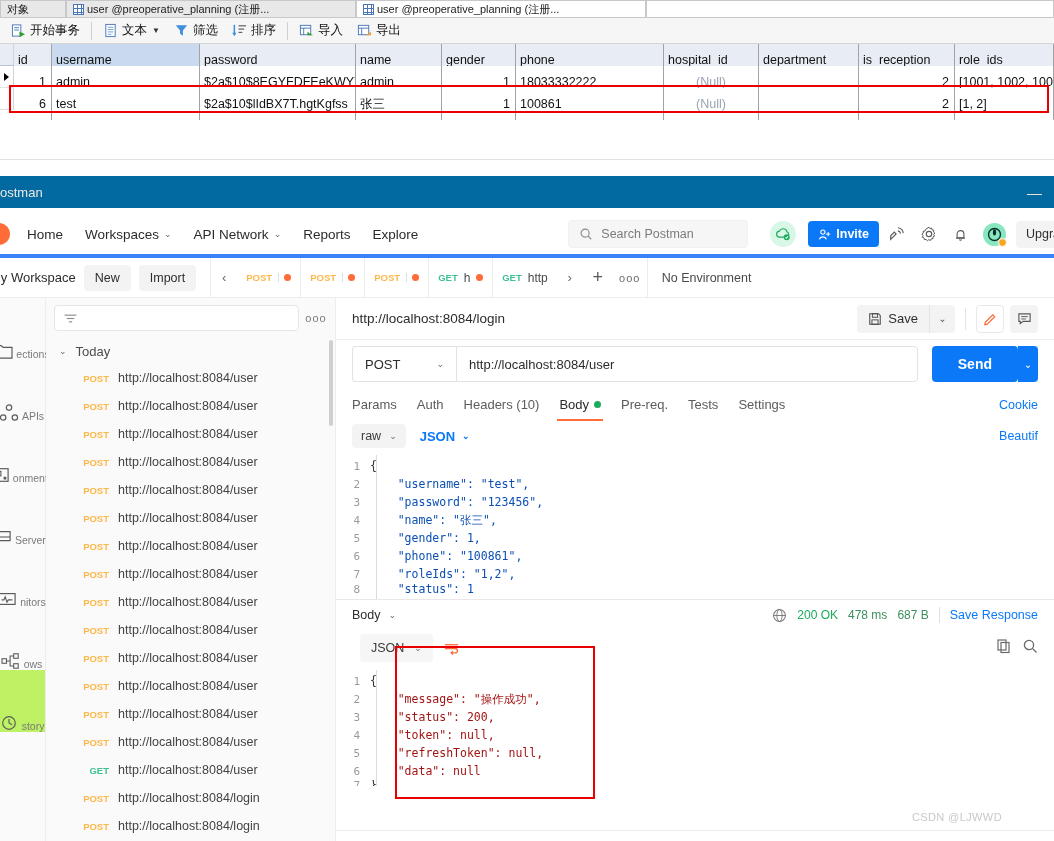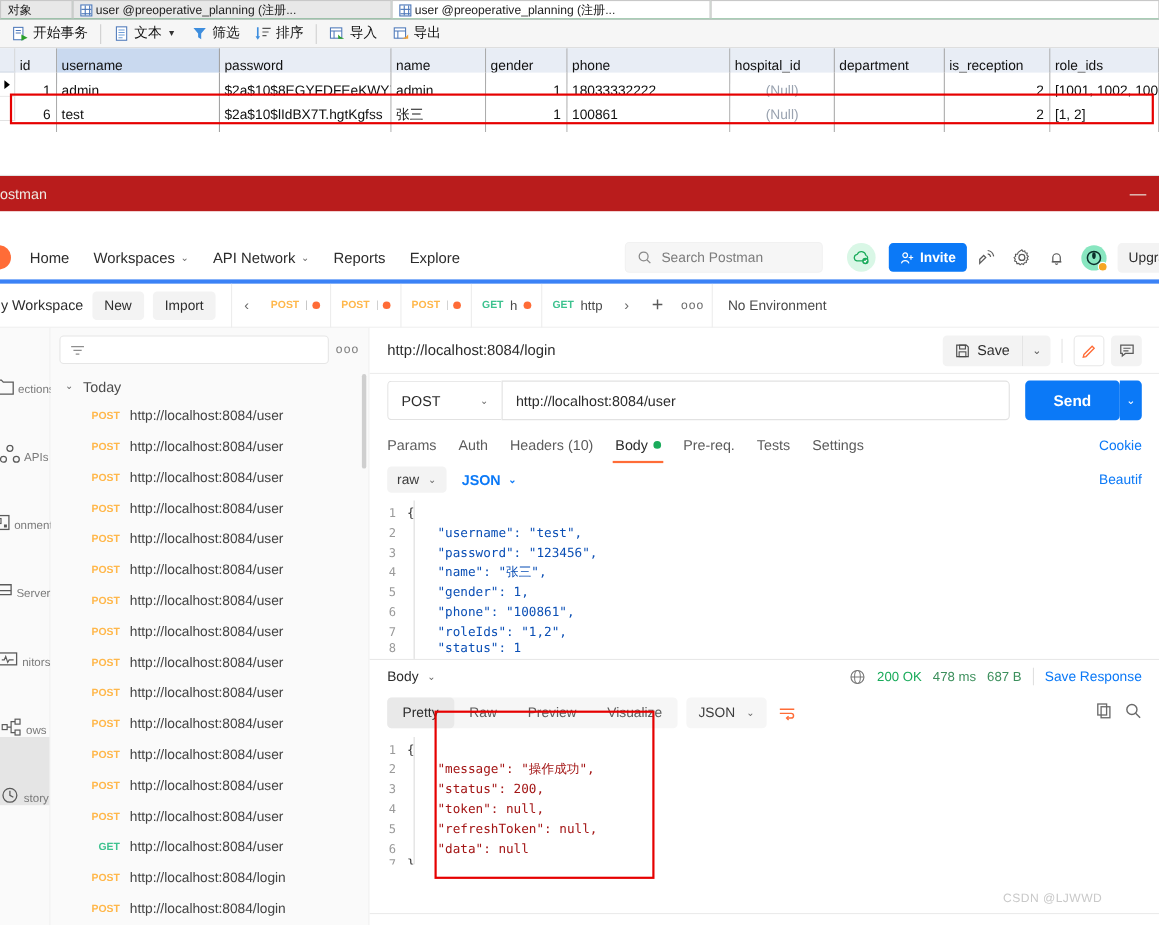--- a/index.html
+++ b/index.html
@@ -85,22 +85,22 @@
   .db-redbox {
     position: absolute; left: 9px; top: 85px; width: 1040px; height: 28px;
     border: 2.5px solid #e60000; pointer-events: none;
   }
   .db-strip { position: absolute; left:0; top: 138px; width: 1054px; height: 22px; background:#fff; border-bottom:1px solid #e2e2e2; }
 
   
   .pm { position: absolute; left: 0; top: 160px; width: 1054px; height: 681px; background: #fff; }
 
   .pm-titlebar {
-    position: absolute; left: 0; top: 0; width: 1054px; height: 32px;
-    background: #b91c1c; color: #f2ece6;
+    position: absolute; left: 0; top: 16px; width: 1054px; height: 32px;
+    background: #0369a1; color: #f2ece6;
     display: flex; align-items: center; padding-left: 0px;
   }
   .pm-title { font-size: 13px; margin-left: 0px; color: #efe9e3; }
   .pm-win { margin-left: auto; display: flex; align-items: center; padding-right: 12px; }
   .pm-min { color: #e8e0d8; font-size: 15px; line-height: 1; }
 
   .pm-menubar {
     position: absolute; left: 0; top: 32px; width: 1054px; height: 22px;
     background: #fff; display: flex; align-items: center; gap: 14px;
     font-size: 12.5px; color: #2e2e2e; padding-left: 2px;
@@ -173,21 +173,21 @@
 
   
   .pm-rail {
     position: absolute; left: 0; top: 138px; width: 46px; height: 543px;
     background: #fafafa; border-right: 1px solid #ededed;
   }
   .rail-item {
     height: 62px; display: flex; flex-direction: row; align-items: flex-end;
     justify-content: center; gap: 3px; padding-right: 2px;
   }
-  .rail-item.active { background: #e5e5e5; }
+  .rail-item.active { background: #bef264; }
   .rail-label { font-size: 10.5px; color: #7a7a7a; white-space: nowrap; }
   .rail-ico { display: flex; align-items: center; justify-content: center; }
 
   
   .pm-side {
     position: absolute; left: 46px; top: 138px; width: 290px; height: 543px;
     background: #fafafa; border-right: 1px solid #ededed;
   }
   .side-filterrow { display: flex; align-items: center; height: 40px; padding: 0 8px; gap: 6px; }
   .side-filter { flex: 1; height: 26px; border: 1px solid #e6e6e6; border-radius: 4px; background: #fff; display: flex; align-items: center; padding: 0 8px; }
@@ -825,26 +825,20 @@
           </svg>
           <span class="stat-ok">200 OK</span>
           <span class="stat-dim">478 ms</span>
           <span class="stat-dim">687 B</span>
           <span class="resp-vsep"></span>
           <span class="save-resp">Save Response</span>
         </span>
       </div>
 
       <div class="resp-tabs">
-        <span class="resp-tabgroup">
-          <span class="rsbtn active">Pretty</span>
-          <span class="rsbtn">Raw</span>
-          <span class="rsbtn">Preview</span>
-          <span class="rsbtn">Visualize</span>
-        </span>
         <span class="resp-json">
           <span>JSON</span>
           <span class="chev">⌄</span>
         </span>
         <span class="wrap-btn">
           <svg width="17" height="15" viewBox="0 0 18 16">
             <line x1="2" y1="4" x2="16" y2="4" stroke="#ff6c37" stroke-width="1.4"></line>
             <path d="M2 8 h11 a2.3 2.3 0 0 1 0 4.6 h-4" fill="none" stroke="#ff6c37" stroke-width="1.4"></path>
             <polyline points="10.5,10.8 8.6,12.6 10.5,14.4" fill="none" stroke="#ff6c37" stroke-width="1.4"></polyline>
           </svg>

